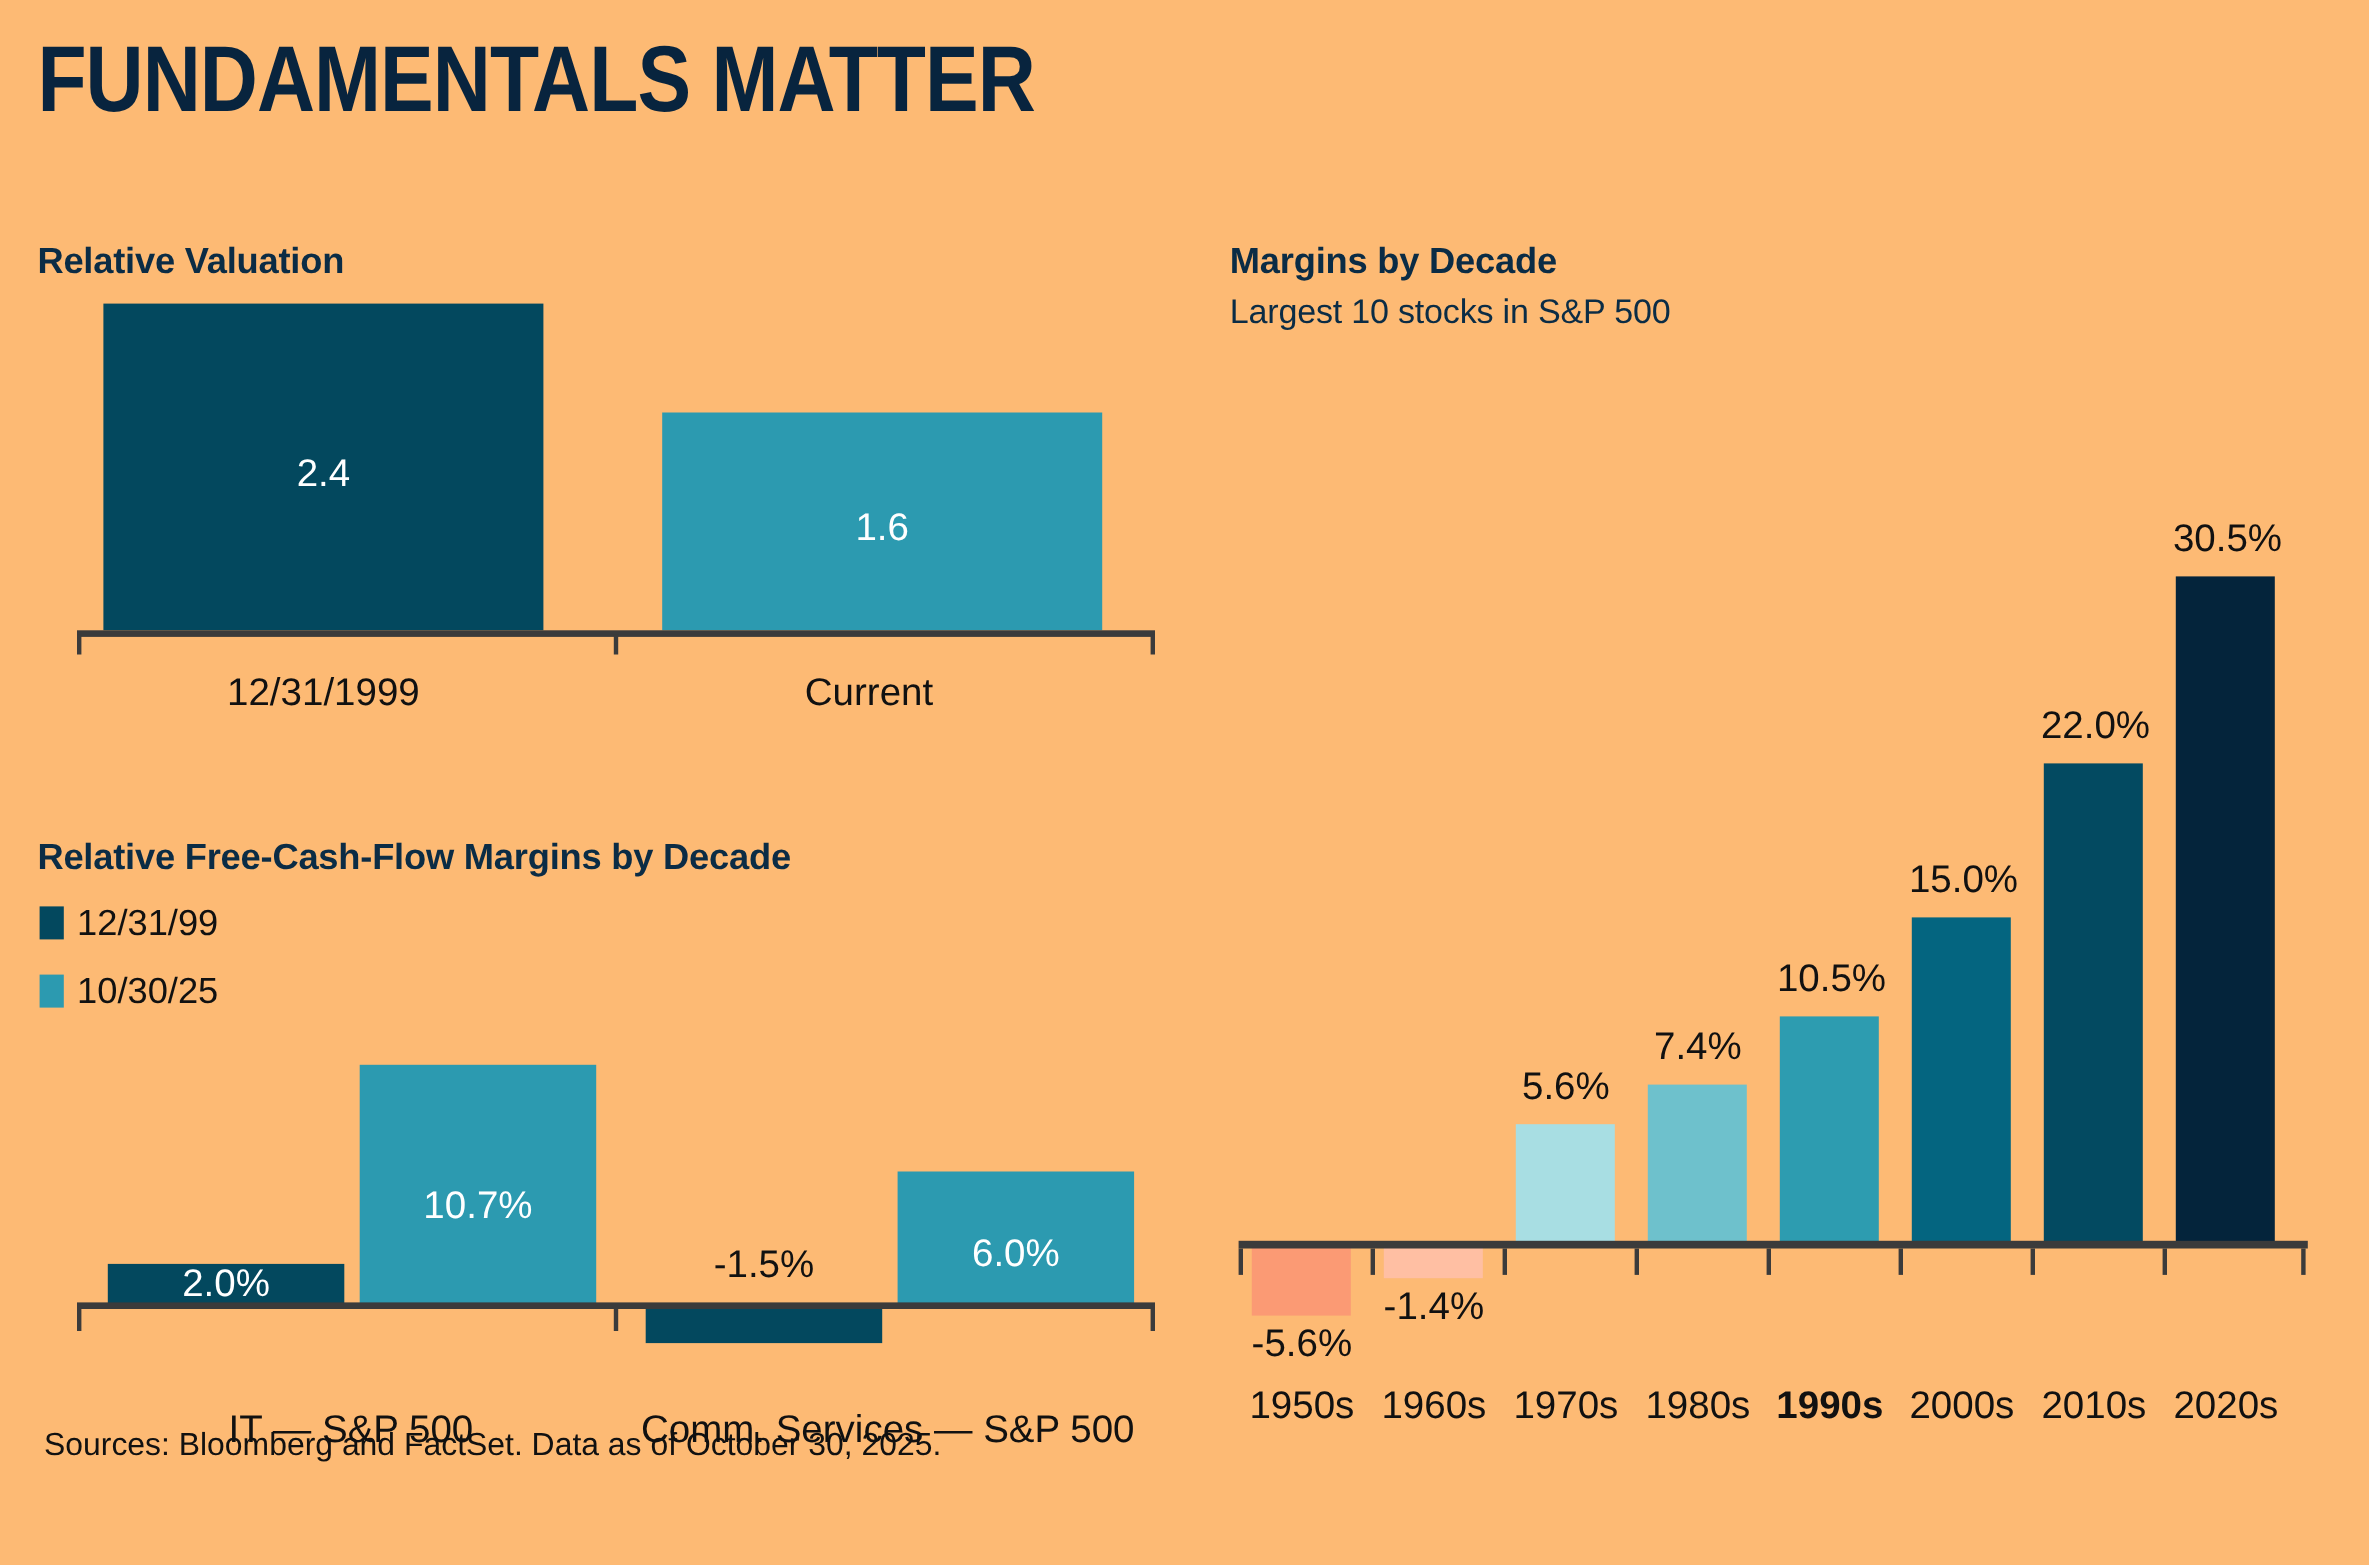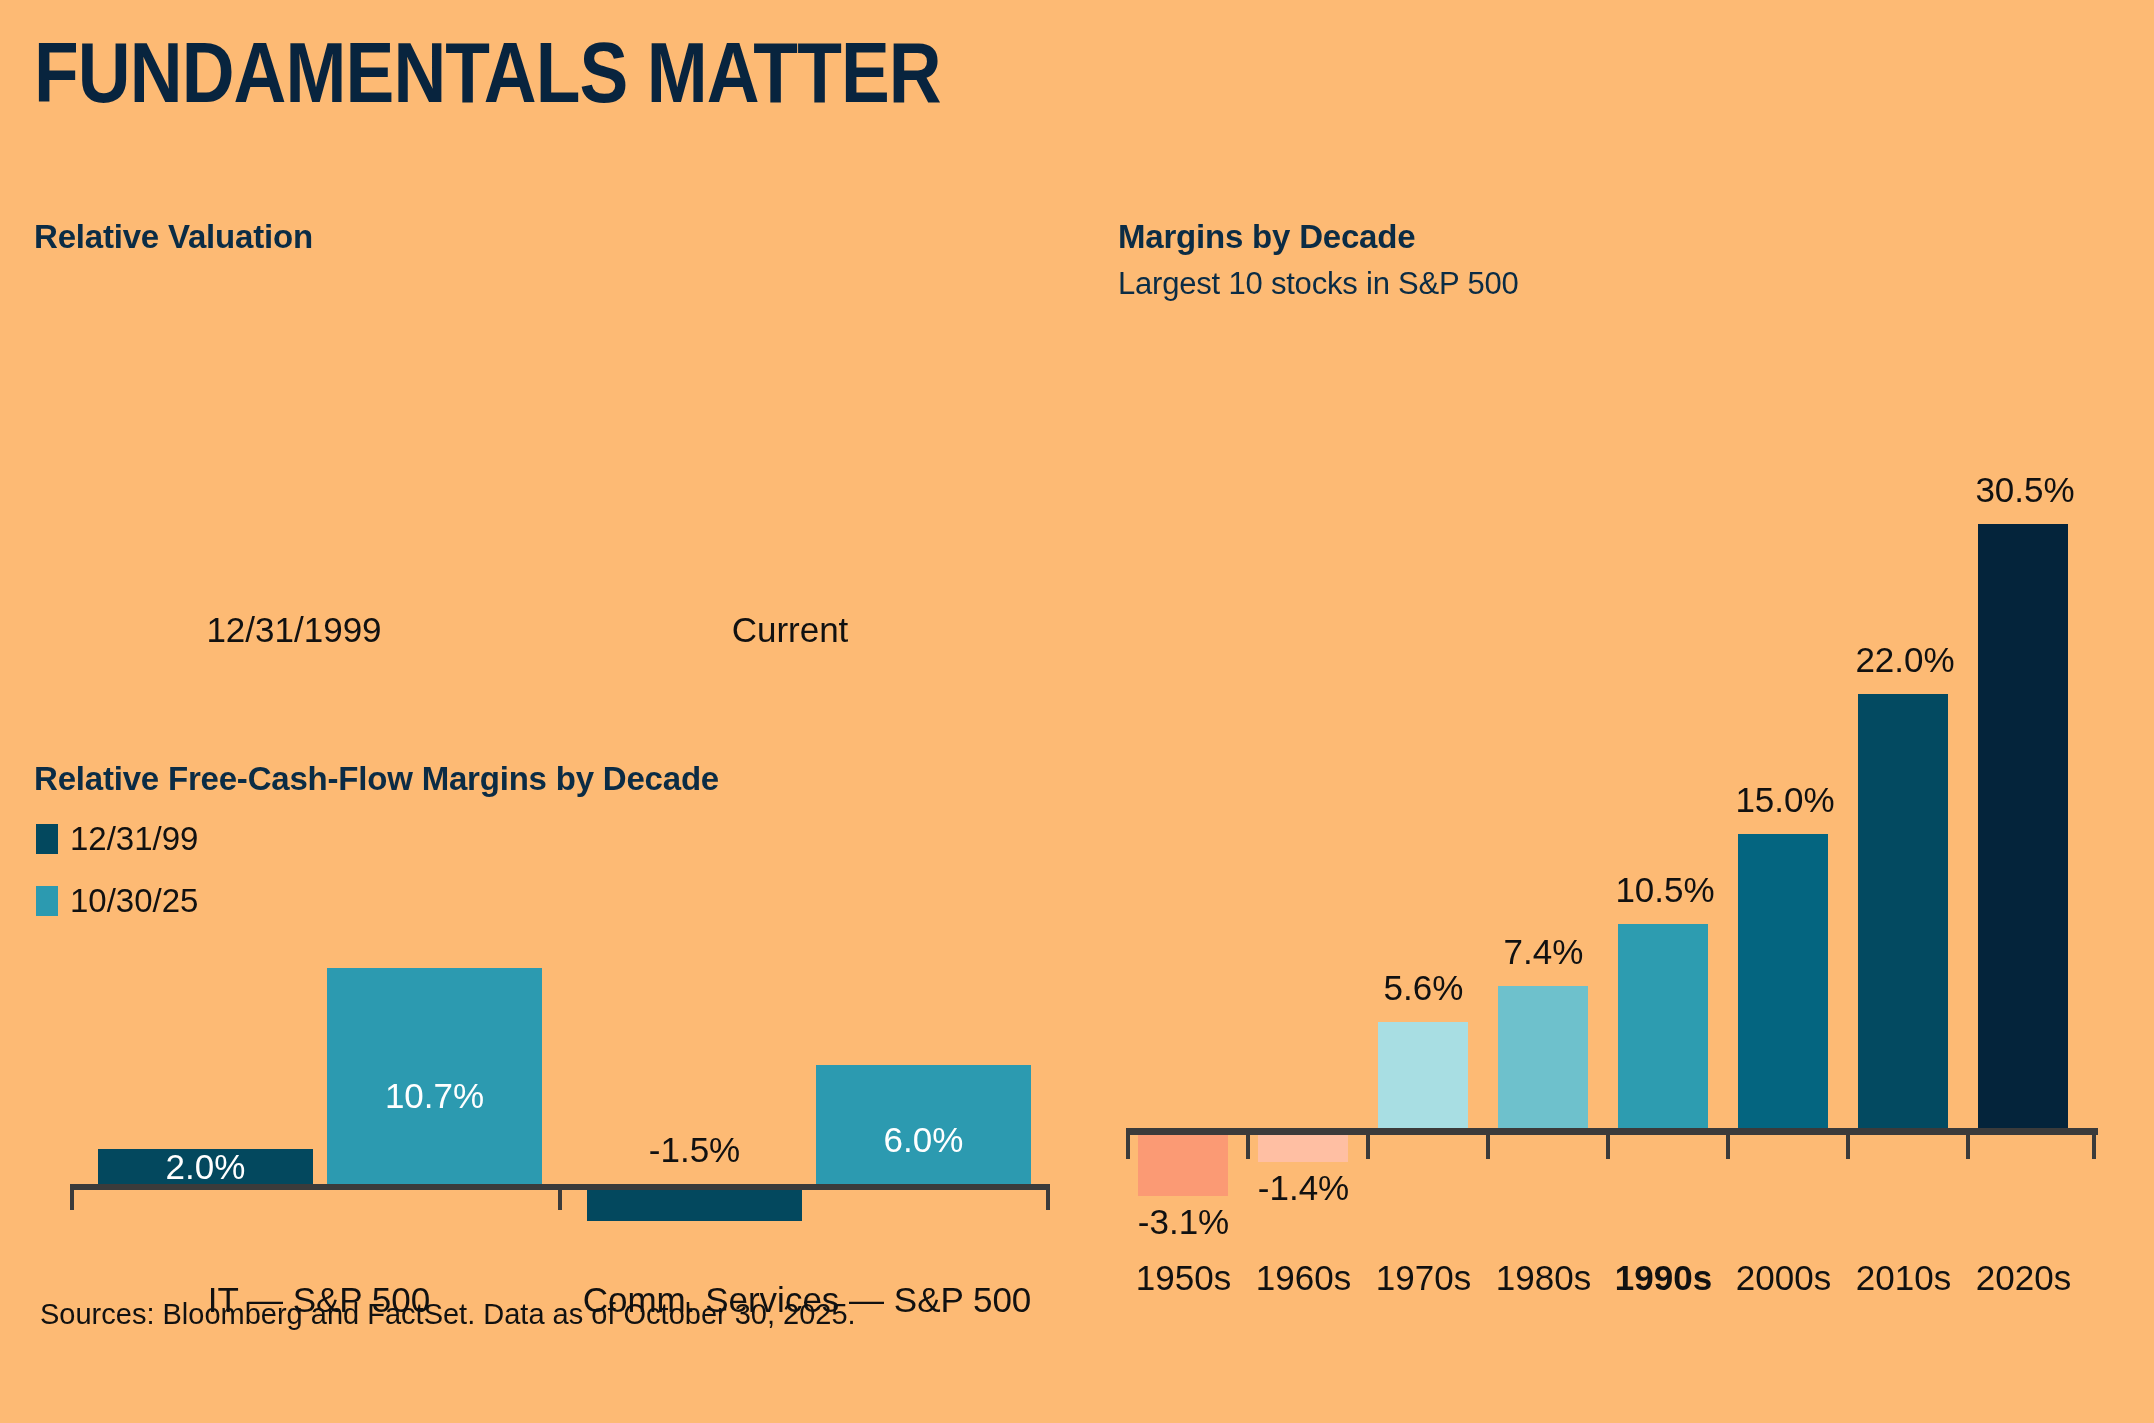--- a/index.html
+++ b/index.html
@@ -122,20 +122,34 @@
 </head>
 <body>
 
 <div class="page">
 
   <div class="main-title">FUNDAMENTALS MATTER</div>
 
   <div id="chart-valuation">
     <div class="panel-title" style="position:absolute;left:0;top:0;">Relative Valuation</div>
 
+    <div class="plot">
+
+      <div class="bar" style="left:60px; bottom:0; width:400px; height:297px; background:#03485e;">
+        <span class="bar-label-in" style="left:0; width:400px; top:135px;">2.4</span>
+      </div>
+      <div class="bar" style="left:568px; bottom:0; width:400px; height:198px; background:#2c9ab0;">
+        <span class="bar-label-in" style="left:0; width:400px; top:85px;">1.6</span>
+      </div>
+
+      <div class="axis-line" style="left:36px; bottom:-6px; width:980px; height:6px;"></div>
+      <div class="tick" style="left:36px; bottom:-22px; height:18px;"></div>
+      <div class="tick" style="left:524px; bottom:-22px; height:18px;"></div>
+      <div class="tick" style="left:1012px; bottom:-22px; height:18px;"></div>
+    </div>
 
     <div class="cat-label" style="left:60px; top:392px; width:400px;">12/31/1999</div>
     <div class="cat-label" style="left:556px; top:392px; width:400px;">Current</div>
   </div>
 
   <div id="chart-fcf">
     <div class="panel-title" style="position:absolute;left:0;top:0;">Relative Free-Cash-Flow Margins by Decade</div>
 
     <div class="legend-row" style="left:2px; top:60px;">
       <span class="legend-swatch" style="background:#03485e;"></span>
@@ -173,21 +187,21 @@
     <div class="cat-label" style="left:528px; top:520px; width:490px;">Comm. Services — S&amp;P 500</div>
   </div>
 
   <div id="chart-decade">
     <div class="panel-title" style="position:absolute;left:0;top:0;">Margins by Decade</div>
     <div class="panel-sub" style="position:absolute;left:0;top:42px;">Largest 10 stocks in S&amp;P 500</div>
 
     <div style="position:absolute; left:0; top:0; width:1010px; height:1000px;">
 
       <div class="bar" style="left:20px; top:916px; width:90px; height:62px; background:#fb9a74;"></div>
-      <span class="bar-label-out" style="left:8px; width:115px; top:984px;">-3.1%</span>
+      <span class="bar-label-out" style="left:8px; width:115px; top:984px;">-5.6%</span>
 
       <div class="bar" style="left:140px; top:916px; width:90px; height:28px; background:#ffbfa3;"></div>
       <span class="bar-label-out" style="left:128px; width:115px; top:950px;">-1.4%</span>
 
       <div class="bar" style="left:260px; top:804px; width:90px; height:112px; background:#a8dee3;"></div>
       <span class="bar-label-out" style="left:248px; width:115px; top:750px;">5.6%</span>
 
       <div class="bar" style="left:380px; top:768px; width:90px; height:148px; background:#6ec1cc;"></div>
       <span class="bar-label-out" style="left:368px; width:115px; top:714px;">7.4%</span>
 

